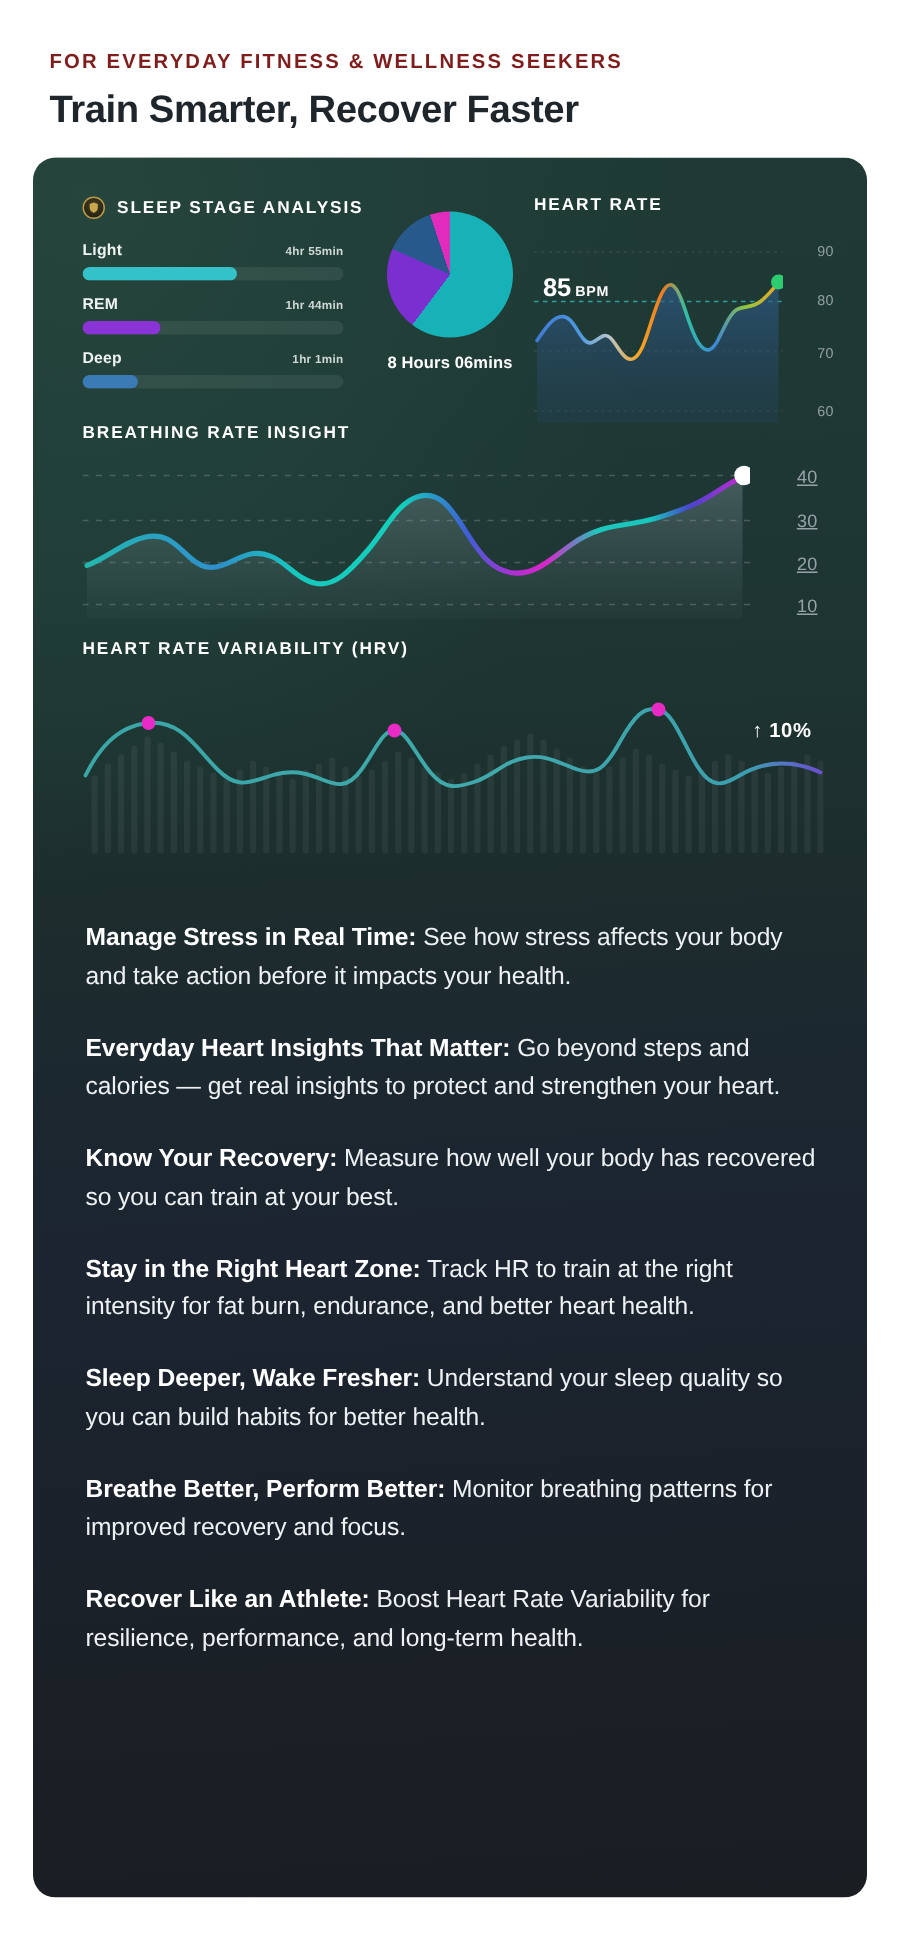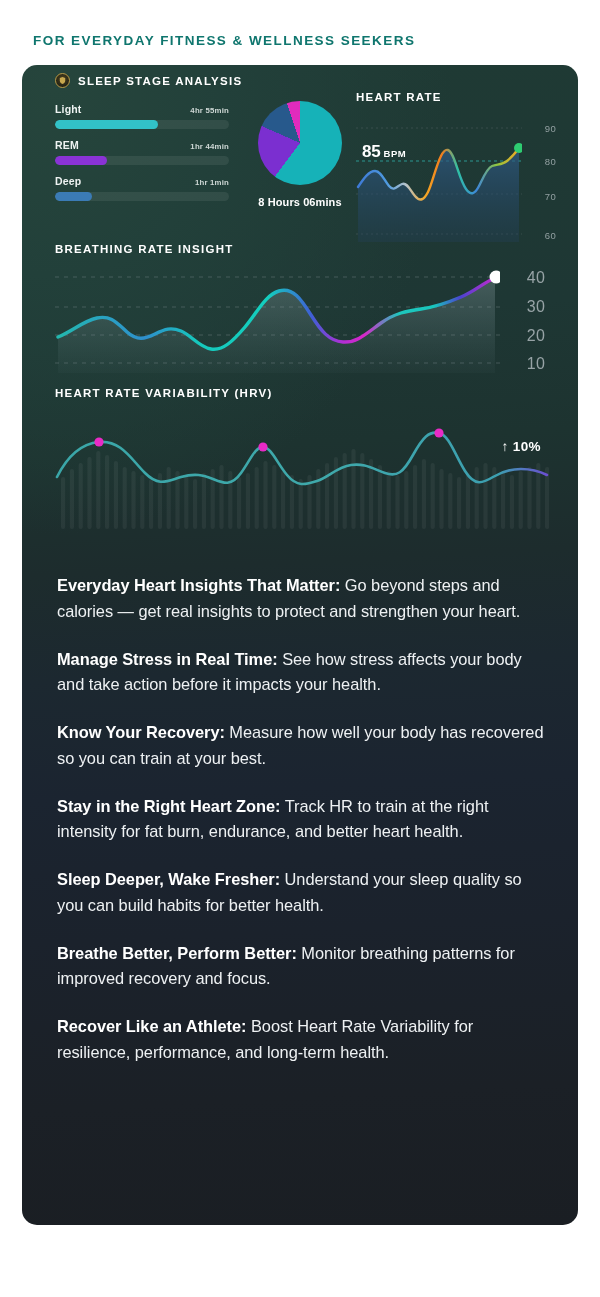--- a/index.html
+++ b/index.html
@@ -18,21 +18,21 @@
     position: relative;
     padding: 0 22px;
   }
 
   
   .eyebrow {
     margin-top: 33px;
     font-size: 13.5px;
     font-weight: 600;
     letter-spacing: 1.45px;
-    color: #0f766e;
+    color: #7f1d1d;
     text-transform: uppercase;
     padding-left: 11px;
   }
   .headline {
     margin-top: 11px;
     font-size: 25.5px;
     font-weight: 700;
     letter-spacing: -0.3px;
     color: #1e252b;
     padding-left: 11px;
@@ -55,21 +55,21 @@
 
   .sec-title {
     font-size: 11.5px;
     font-weight: 700;
     letter-spacing: 1.25px;
     color: #ffffff;
     text-transform: uppercase;
   }
 
   
-  .sleep-panel { position: absolute; left: 33px; top: 8px; width: 285px; }
+  .sleep-panel { position: absolute; left: 33px; top: 26px; width: 285px; }
   .sleep-head { display: flex; align-items: center; gap: 8px; }
   .badge-icon {
     width: 15px; height: 15px; border-radius: 50%;
     background: radial-gradient(circle at 50% 38%, #4a4122 0%, #2e2a17 55%, #171a14 100%);
     border: 1.1px solid #b99a46;
     display: flex; align-items: center; justify-content: center;
     flex: none;
   }
   .badge-icon svg { display: block; }
 
@@ -114,22 +114,22 @@
   }
   .bpm-num { font-size: 17px; font-weight: 700; letter-spacing: -0.2px; }
   .bpm-unit { font-size: 9.5px; font-weight: 700; letter-spacing: .5px; margin-left: 3px; }
 
   
   .br-panel { position: absolute; left: 33px; top: 178px; width: 490px; }
   .br-chart { position: relative; margin-top: 14px; height: 104px; }
   .br-plot { position: absolute; left: 0; top: 0; width: 445px; height: 104px; }
   .br-axis { position: absolute; right: 0; top: 0; width: 30px; height: 104px; }
   .br-axis span {
-    position: absolute; right: 0; font-size: 16px; color: #97a3a6;
-    letter-spacing: .2px; transform: translateY(-50%);
+    position: absolute; right: 0; font-size: 12px; color: #97a3a6;
+    letter-spacing: .2px; transform: translateY(-50%); text-decoration: underline;
   }
 
   
   .hrv-panel { position: absolute; left: 33px; top: 322px; width: 494px; }
   .hrv-chart { position: relative; margin-top: 12px; height: 118px; text-align: center; }
   .hrv-plot { position: absolute; left: 0; top: 0; width: 494px; height: 118px; }
   .hrv-delta {
     position: absolute; right: 8px; top: 28px;
     font-size: 13.5px; font-weight: 600; color: #ffffff; letter-spacing: .4px;
     white-space: nowrap;
@@ -143,20 +143,21 @@
     font-size: 16.4px; line-height: 1.57; color: #eef1f3; letter-spacing: -0.05px;
   }
   .feature b { font-weight: 700; color: #ffffff; }
 </style>
 </head>
 <body>
 
 <div class="page">
 
   <div class="eyebrow">FOR EVERYDAY FITNESS &amp; WELLNESS SEEKERS</div>
+  <div class="headline">Train Smarter, Recover Faster</div>
 
   <div class="card">
     <div class="card-inner">
 
       <div class="sleep-panel">
         <div class="sleep-head">
           <span class="badge-icon">
             <svg width="9" height="9" viewBox="0 0 12 12">
               <path d="M6 1.4 L9.6 2.7 V6 C9.6 8.3 8 9.8 6 10.6 C4 9.8 2.4 8.3 2.4 6 V2.7 Z" fill="#c8a84e"></path>
             </svg>
@@ -385,24 +386,24 @@
             <circle cx="44" cy="31" r="4.6" fill="#e82ac6"></circle>
             <circle cx="208" cy="36" r="4.6" fill="#e82ac6"></circle>
             <circle cx="384" cy="22" r="4.6" fill="#e82ac6"></circle>
           </svg>
           <div class="hrv-delta">↑ 10%</div>
         </div>
       </div>
 
       <div class="features">
         <div class="feature">
+          <p><b>Manage Stress in Real Time:</b><span> See how stress affects your body and take action before it impacts your health.</span></p>
+        </div>
+        <div class="feature">
           <p><b>Everyday Heart Insights That Matter:</b><span> Go beyond steps and calories — get real insights to protect and strengthen your heart.</span></p>
-        </div>
-        <div class="feature">
-          <p><b>Manage Stress in Real Time:</b><span> See how stress affects your body and take action before it impacts your health.</span></p>
         </div>
         <div class="feature">
           <p><b>Know Your Recovery:</b><span> Measure how well your body has recovered so you can train at your best.</span></p>
         </div>
         <div class="feature">
           <p><b>Stay in the Right Heart Zone:</b><span> Track HR to train at the right intensity for fat burn, endurance, and better heart health.</span></p>
         </div>
         <div class="feature">
           <p><b>Sleep Deeper, Wake Fresher:</b><span> Understand your sleep quality so you can build habits for better health.</span></p>
         </div>

